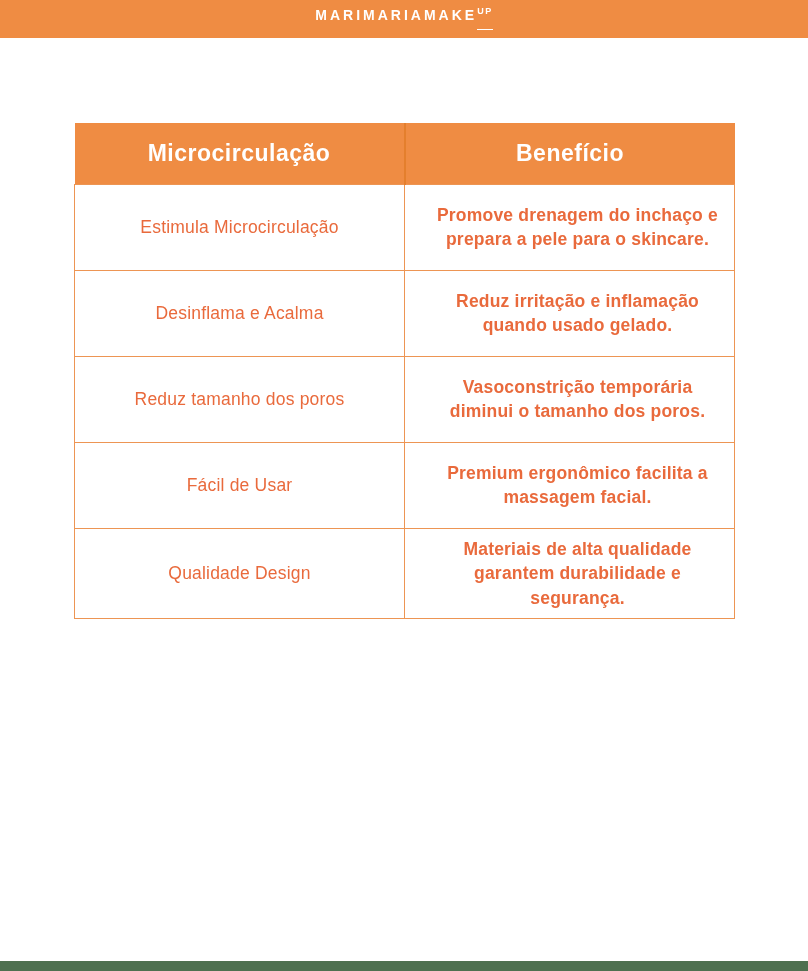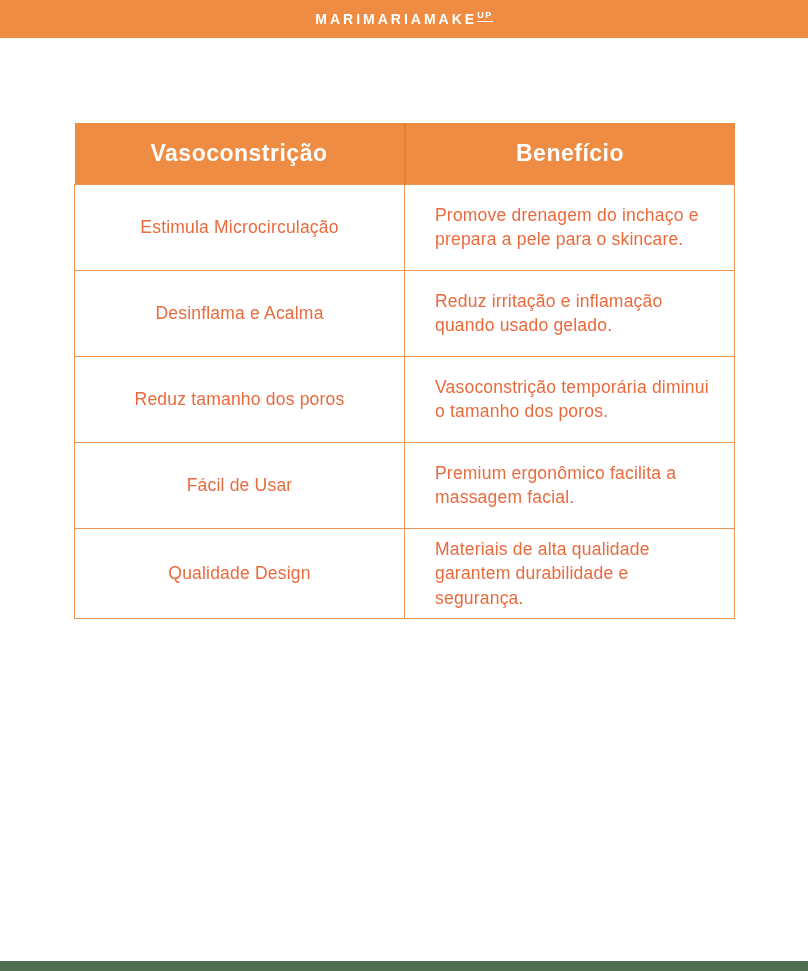--- a/index.html
+++ b/index.html
@@ -33,21 +33,21 @@
     white-space:nowrap;
   }
   .logo .sup{
     display:inline-block;
     font-size:9px;
     letter-spacing:1.5px;
     vertical-align:top;
     position:relative;
     top:-1px;
     border-bottom:1.5px solid var(--header-text);
-    padding-bottom:1px;
+    padding-bottom:13px;
   }
   
   .table-area{
     margin:85px 0 0 74px;
     width:660px;
   }
   table{
     width:660px;
     border-collapse:collapse;
     table-layout:fixed;
@@ -73,22 +73,23 @@
     letter-spacing:0.2px;
     height:86px;
     vertical-align:middle;
     line-height:1.4;
   }
   tbody td.feature{
     text-align:center;
     padding:8px 25px;
   }
   tbody td.benefit{
-    text-align:left;
+    text-align:center;
     padding:8px 14px 8px 30px;
+    font-weight:bold;
   }
   
   .footer-bar{
     position:absolute;
     left:0;bottom:0;
     width:808px;height:10px;
     background:var(--footer-green);
   }
 </style>
 </head>
@@ -101,21 +102,21 @@
 </header>
 
 <main class="table-area">
   <table>
     <colgroup>
       <col style="width:330px">
       <col style="width:330px">
     </colgroup>
     <thead>
       <tr>
-        <th>Vasoconstrição</th>
+        <th>Microcirculação</th>
         <th>Benefício</th>
       </tr>
     </thead>
     <tbody>
   <tr>
     <td class="feature">Estimula Microcirculação</td>
     <td class="benefit">Promove drenagem do inchaço e prepara a pele para o skincare.</td>
   </tr>
 
   <tr>

